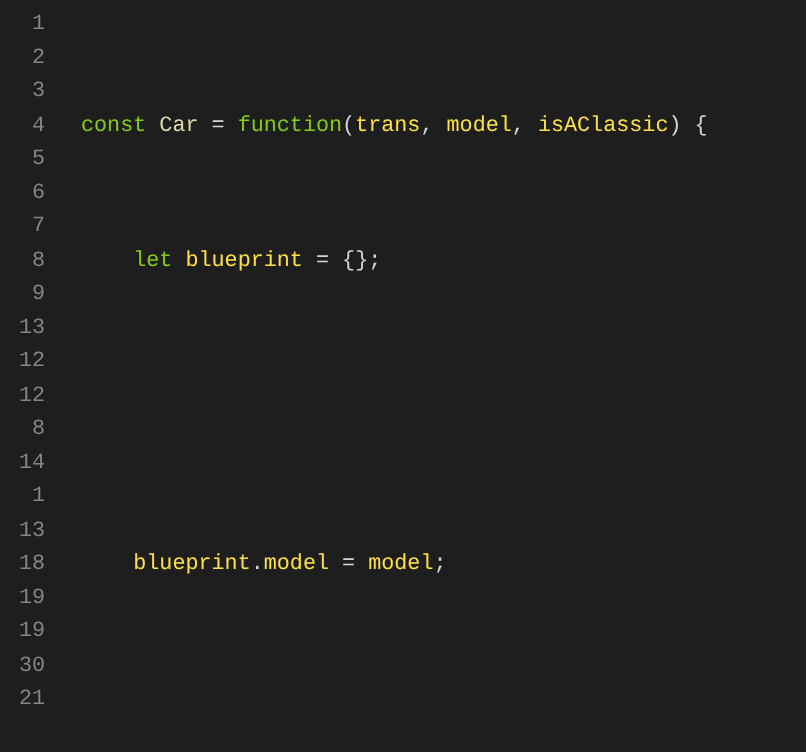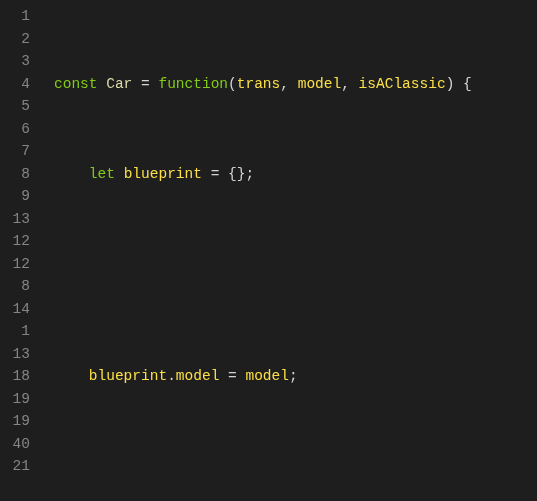--- a/index.html
+++ b/index.html
@@ -63,21 +63,21 @@
       <div class="ln">13</div>
       <div class="ln">12</div>
       <div class="ln">12</div>
       <div class="ln">8</div>
       <div class="ln">14</div>
       <div class="ln">1</div>
       <div class="ln">13</div>
       <div class="ln">18</div>
       <div class="ln">19</div>
       <div class="ln">19</div>
-      <div class="ln">40</div>
+      <div class="ln">30</div>
       <div class="ln">21</div>
     </div>
   <div class="code">
 
     <div class="line"><span class="kw-blue">const</span> <span class="fn-name">Car</span> <span class="punct">=</span> <span class="kw-blue">function</span><span class="punct">(</span><span class="param">trans</span><span class="punct">,</span> <span class="param">model</span><span class="punct">,</span> <span class="param">isAClassic</span><span class="punct">)</span> <span class="brace">{</span></div>
 
     <div class="line">    <span class="kw-blue">let</span> <span class="param">blueprint</span> <span class="punct">=</span> <span class="brace">{}</span><span class="punct">;</span></div>
 
     <div class="line"></div>
 

